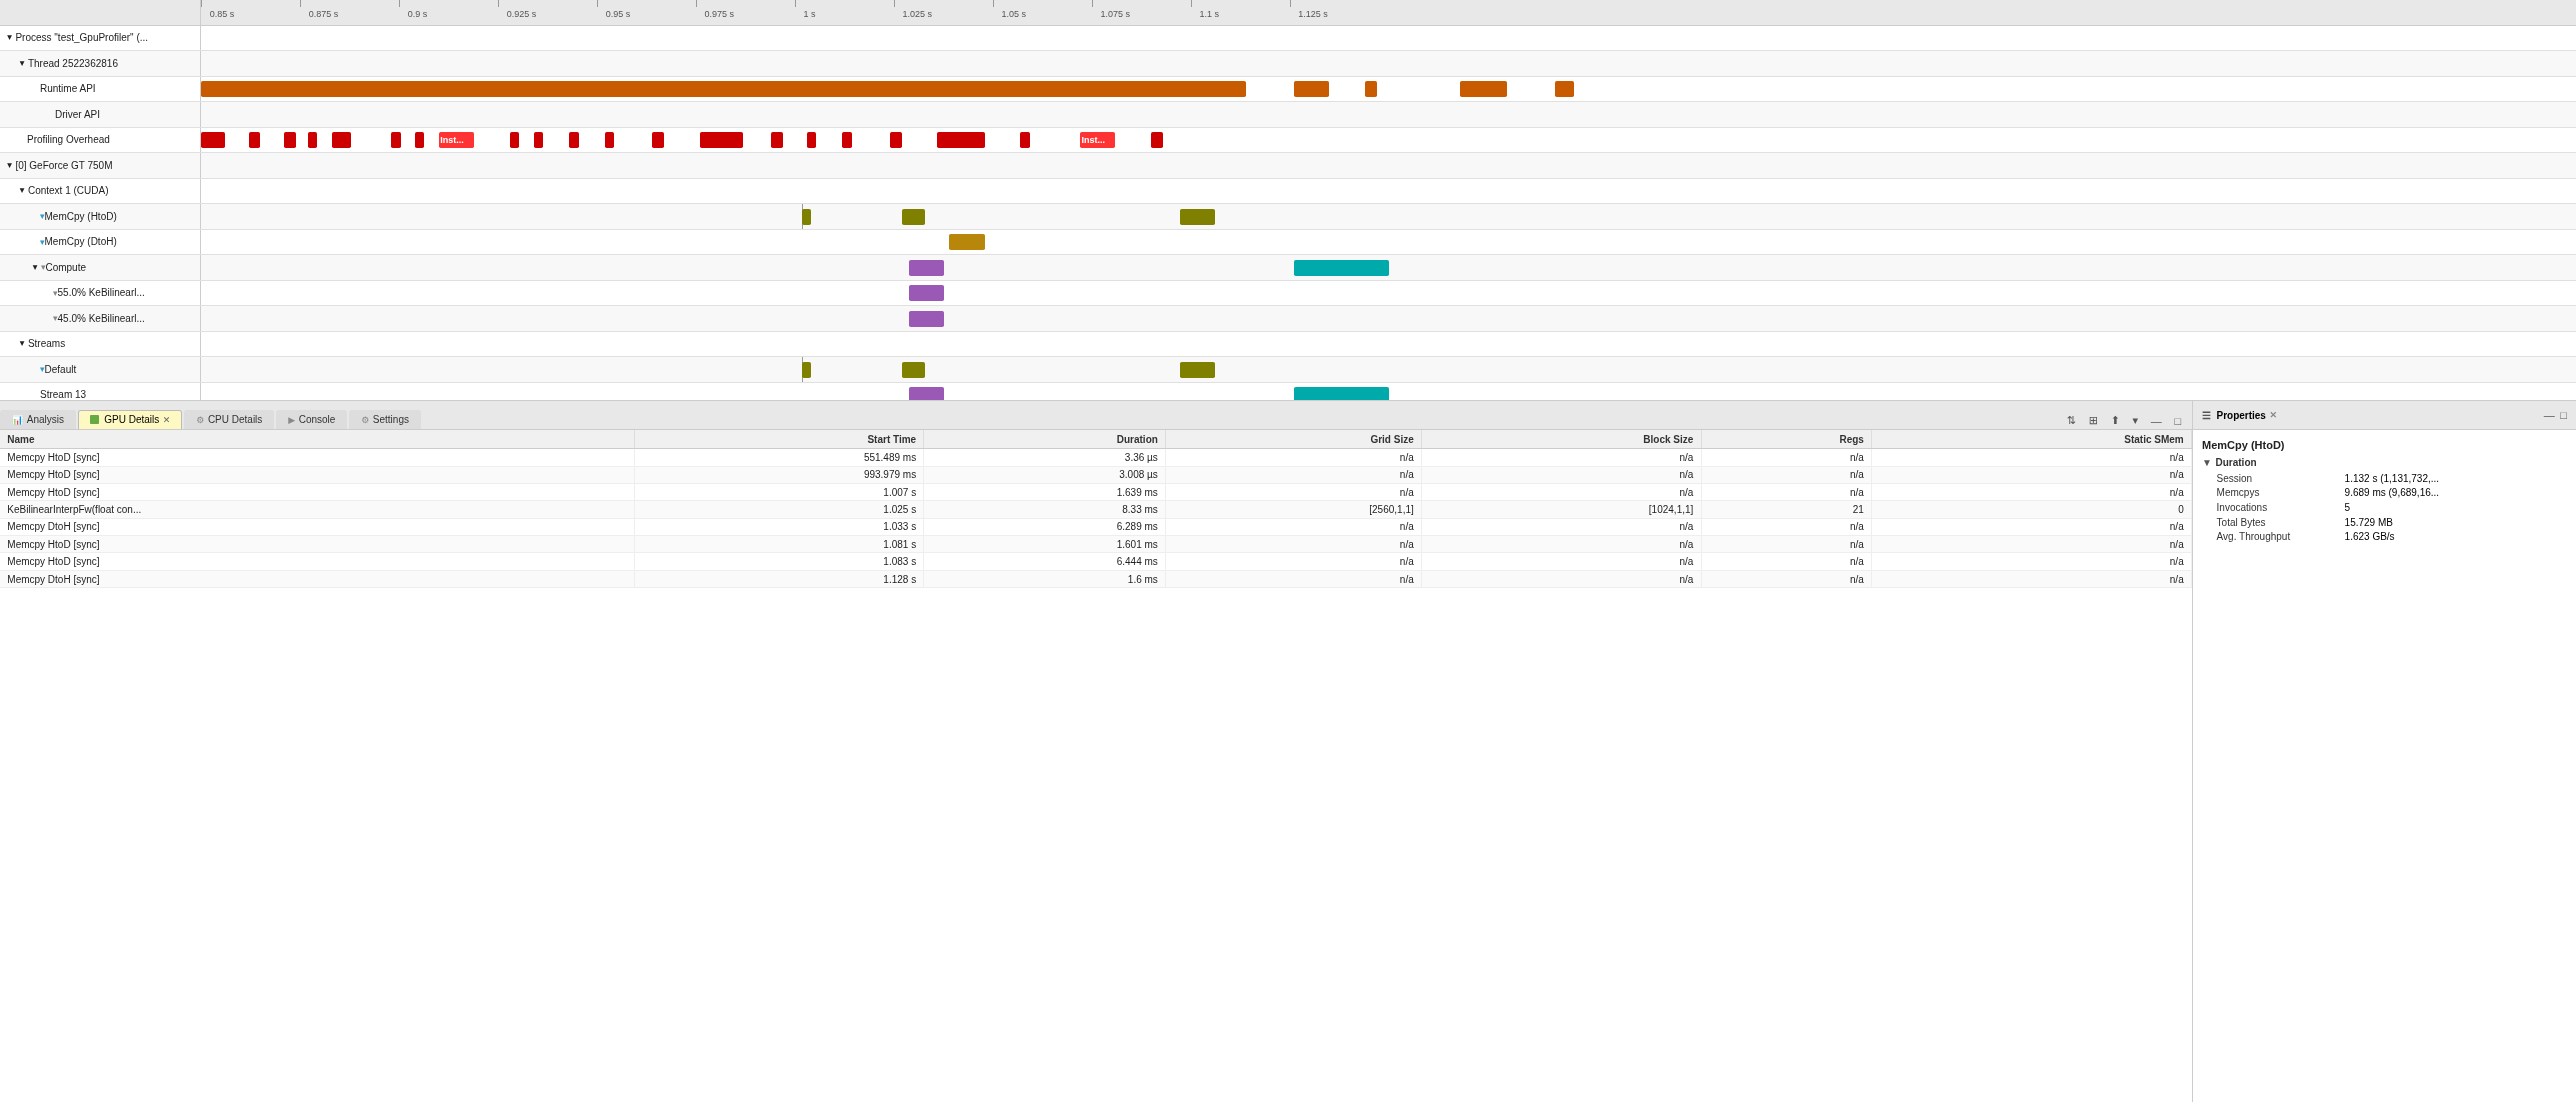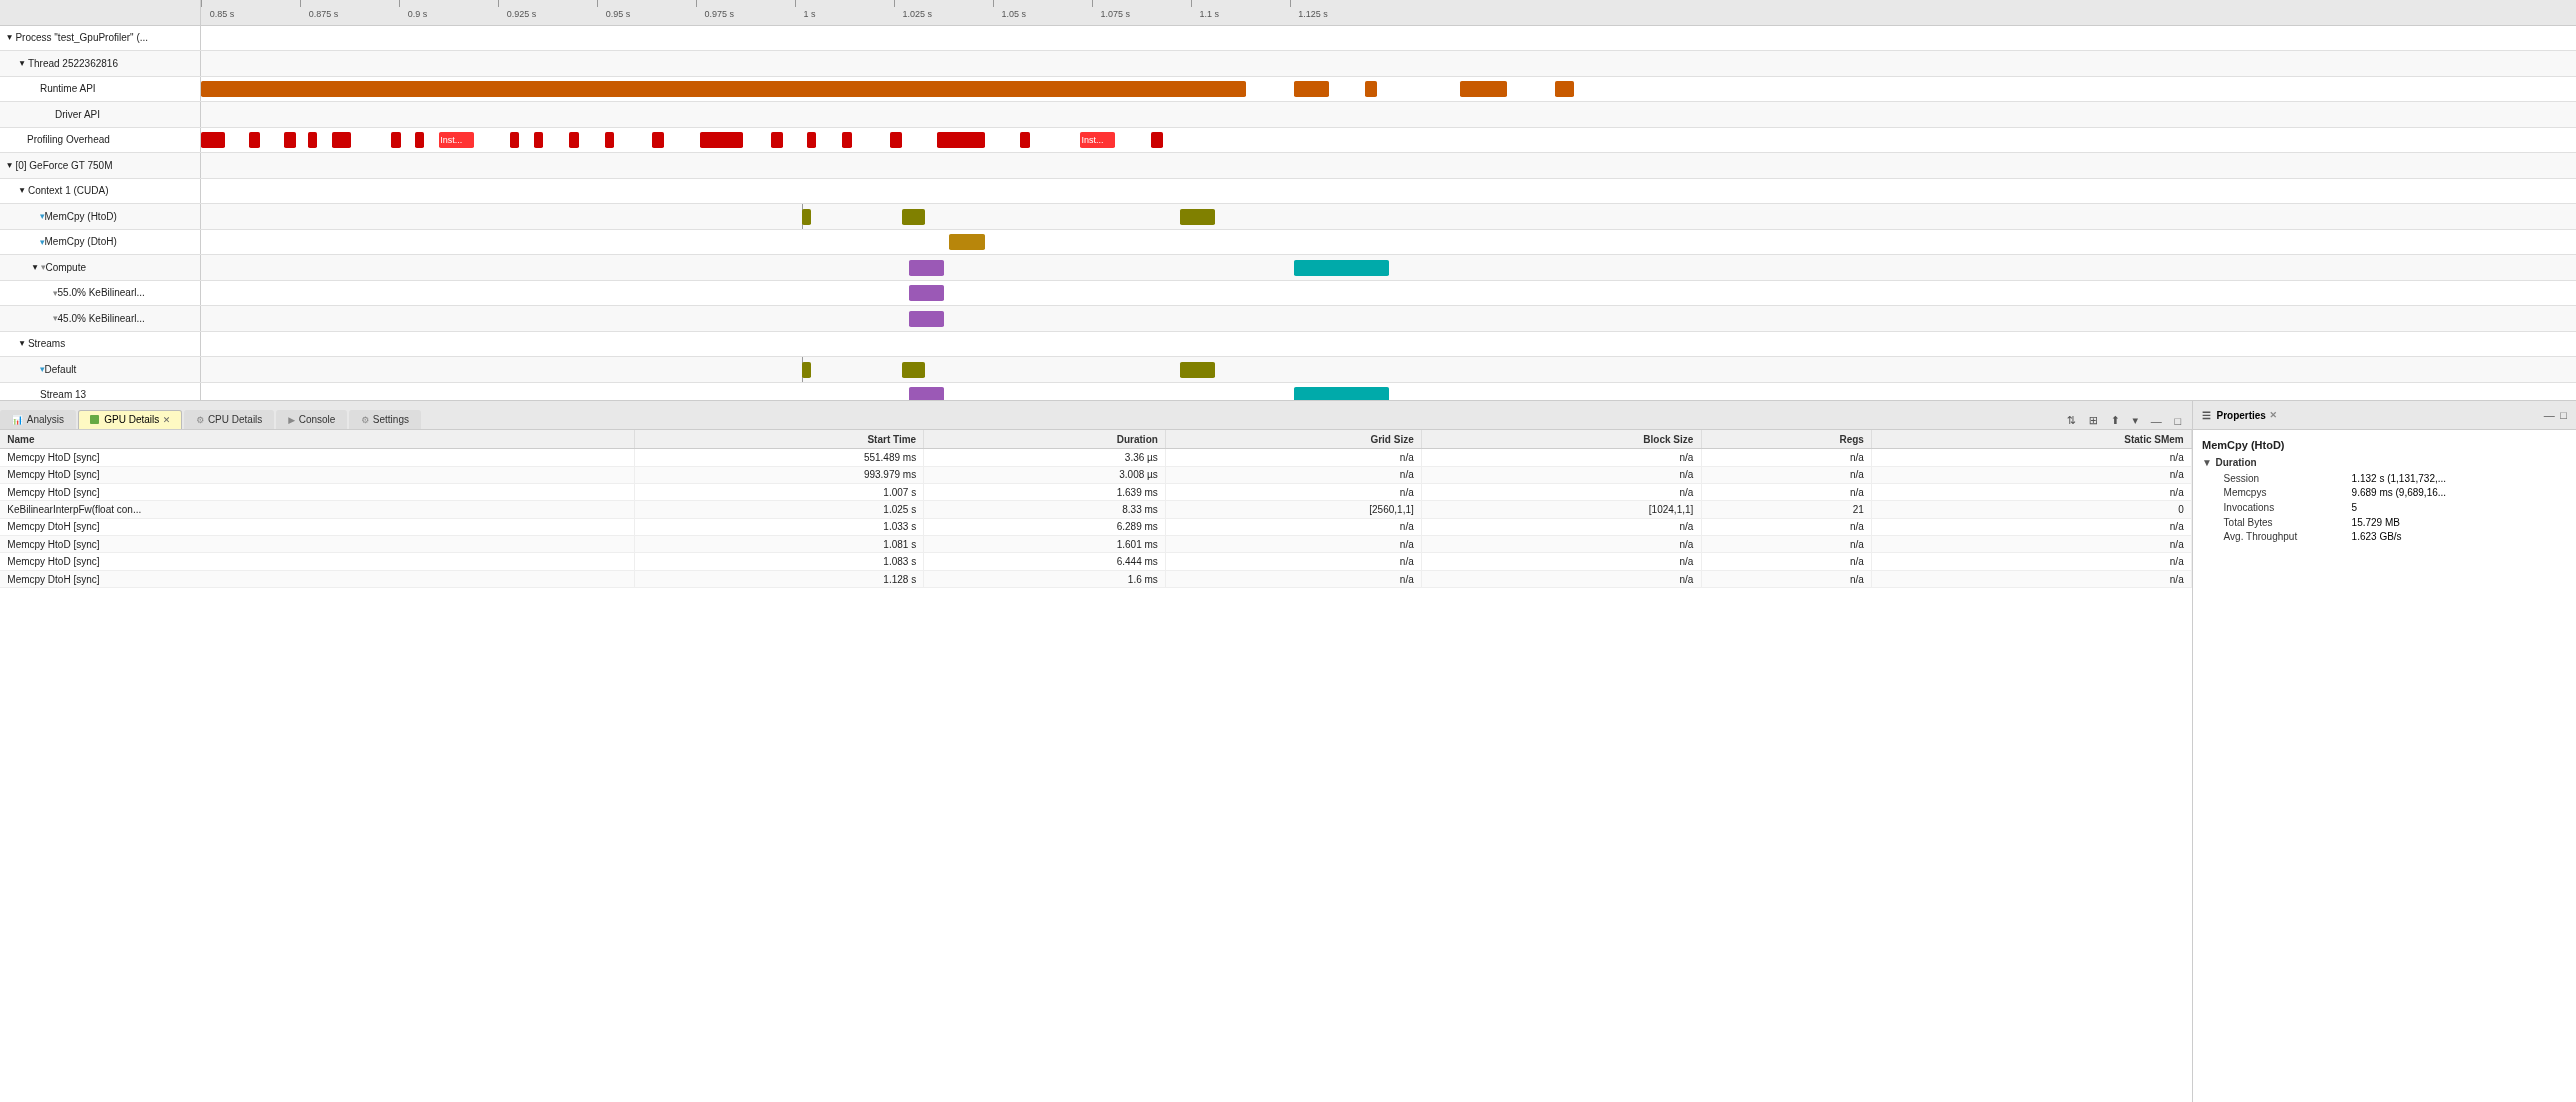--- a/index.html
+++ b/index.html
@@ -87,20 +87,21 @@
       overflow: hidden;
       text-overflow: ellipsis;
       height: 100%;
     }
 
     .row-canvas {
       flex: 1;
       height: 100%;
       position: relative;
       overflow: hidden;
+      font-weight: bold;
     }
 
     
     .tbar {
       position: absolute;
       height: 16.4px;
       top: 4.6px;
       border-radius: 1.8px;
     }
 
@@ -277,21 +278,20 @@
     .prop-row {
       display: flex;
       font-size: 10px;
       padding: 1.8px 0;
       padding-left: 14.6px;
     }
 
     .prop-key {
       color: #333;
       min-width: 128px;
-      margin-left: 7px;
     }
 
     .prop-val {
       color: #000;
       font-weight: 400;
     }
 
     .expand-triangle {
       display: inline-block;
       font-size: 8.2px;

